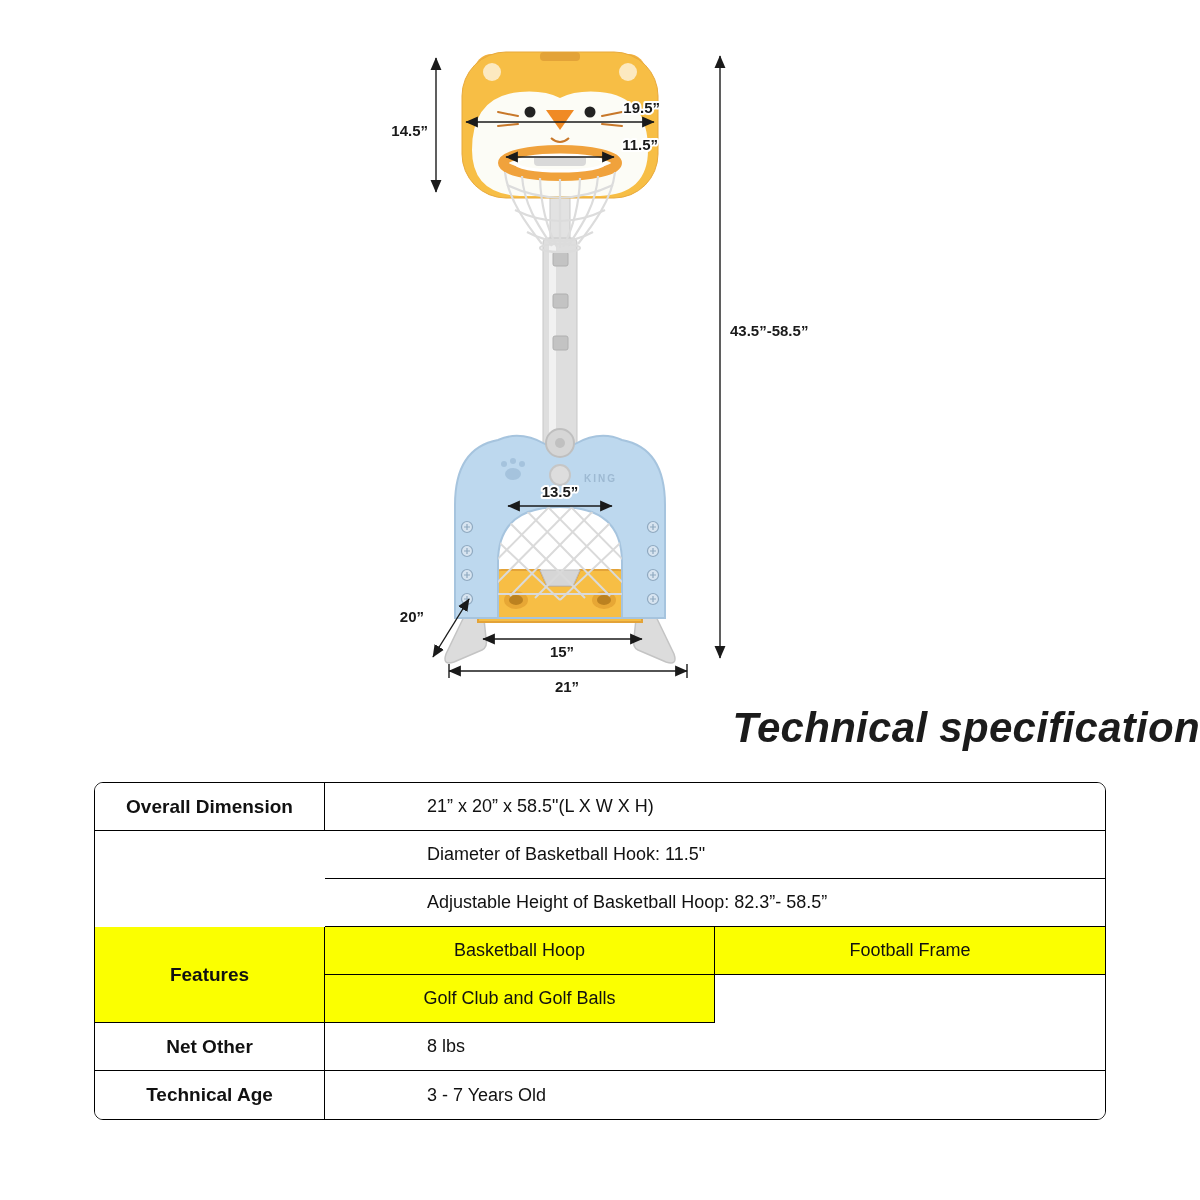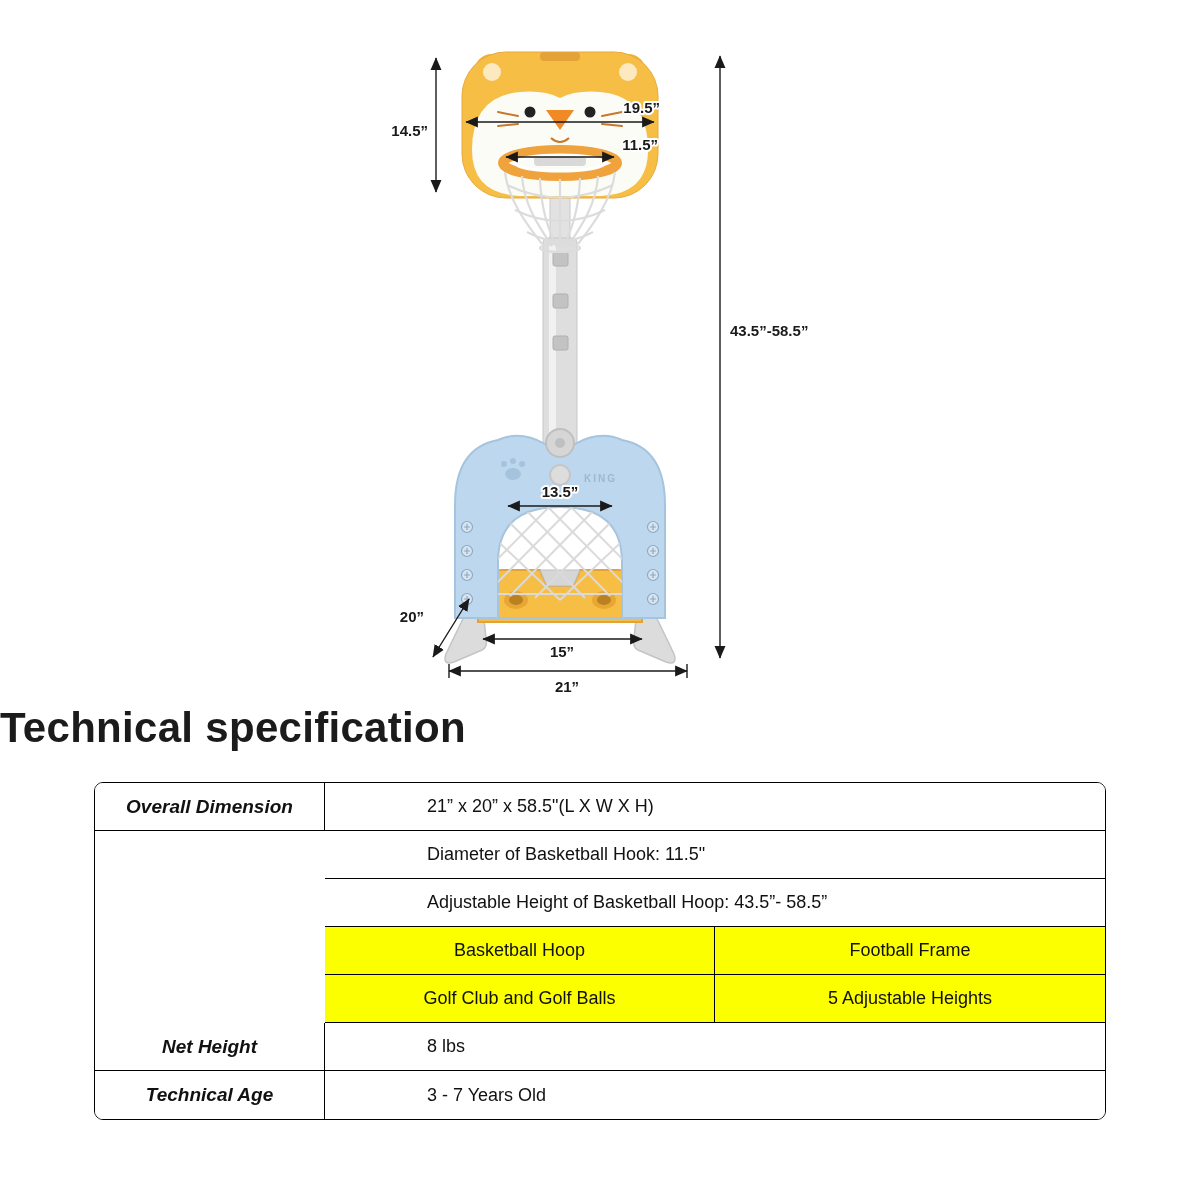--- a/index.html
+++ b/index.html
@@ -1,25 +1,25 @@
 <!DOCTYPE html>
 <html style="--feature-highlight: #FBFF00; --backboard-yellow: #F7BE45; --stand-blue: #BDD8EE;"><head>
 <meta charset="utf-8">
 <style>
   html,body{margin:0;padding:0;background:#fff;}
   body{width:1200px;height:1200px;overflow:hidden;font-family:"Liberation Sans",sans-serif;color:#111;}
   .diagram{margin:0;width:1200px;height:700px;}
-  .page-title{margin:4px 0 30px;text-align:left;font-size:42px;font-weight:700;color:#1b1b1b;letter-spacing:.3px;}
+  .page-title{margin:4px 0 30px;text-align:right;font-size:42px;font-weight:700;color:#1b1b1b;letter-spacing:.3px;font-style:italic;}
   .spec-table{
     width:1010px;margin:0 auto;display:grid;
     grid-template-columns:230px 1fr 1fr;grid-template-rows:repeat(7,48px);
     border:1.6px solid #000;border-radius:9px;overflow:hidden;font-size:18px;background:#fff;
   }
   .cell{border-right:1px solid #000;border-bottom:1px solid #000;display:flex;align-items:center;background:#fff;box-sizing:border-box;}
-  .cell.label{grid-column:1;justify-content:center;font-weight:700;font-size:19px;text-align:left;font-style:italic;}
+  .cell.label{grid-column:1;justify-content:center;font-weight:700;font-size:19px;text-align:left;}
   .cell.value{grid-column:2/4;padding-left:102px;}
   .cell.feature{justify-content:center;}
   .cell.hl{background:var(--feature-highlight,#FBFF00);}
   .last-col{border-right:none;}
   .last-row{border-bottom:none;}
   svg text{font-family:"Liberation Sans",sans-serif;font-size:15px;font-weight:700;fill:#1a1a1a;
     paint-order:stroke;stroke:#fff;stroke-width:4px;stroke-linejoin:round;}
   svg text.brand{font-size:10px;letter-spacing:2px;fill:#9DB9D2;stroke:none;}
 </style>
 </head>
@@ -189,25 +189,25 @@
 </svg>
 </figure>
 
 <h1 class="page-title">Technical specification</h1>
 
 <div class="spec-table">
   <div class="cell label" style="grid-row:1">Overall Dimension</div>
   <div class="cell value last-col" style="grid-row:1">21” x 20” x 58.5"(L X W X H)</div>
 
   <div class="cell value last-col" style="grid-row:2">Diameter of Basketball Hook: 11.5"</div>
-  <div class="cell value last-col" style="grid-row:3">Adjustable Height of Basketball Hoop: 43.5”- 58.5”</div>
-
+  <div class="cell value last-col" style="grid-row:3">Adjustable Height of Basketball Hoop: 82.3”- 58.5”</div>
+
+  <div class="cell label hl" style="grid-row:4/6">Features</div>
   <div class="cell feature hl" style="grid-row:4;grid-column:2">Basketball Hoop</div>
   <div class="cell feature hl last-col" style="grid-row:4;grid-column:3">Football Frame</div>
   <div class="cell feature hl" style="grid-row:5;grid-column:2">Golf Club and Golf Balls</div>
-  <div class="cell feature hl last-col" style="grid-row:5;grid-column:3">5 Adjustable Heights</div>
-
-  <div class="cell label" style="grid-row:6">Net Height</div>
+
+  <div class="cell label" style="grid-row:6">Net Other</div>
   <div class="cell value last-col" style="grid-row:6">8 lbs</div>
 
   <div class="cell label last-row" style="grid-row:7">Technical Age</div>
   <div class="cell value last-col last-row" style="grid-row:7">3 - 7 Years Old</div>
 </div>
 
 </body></html>

